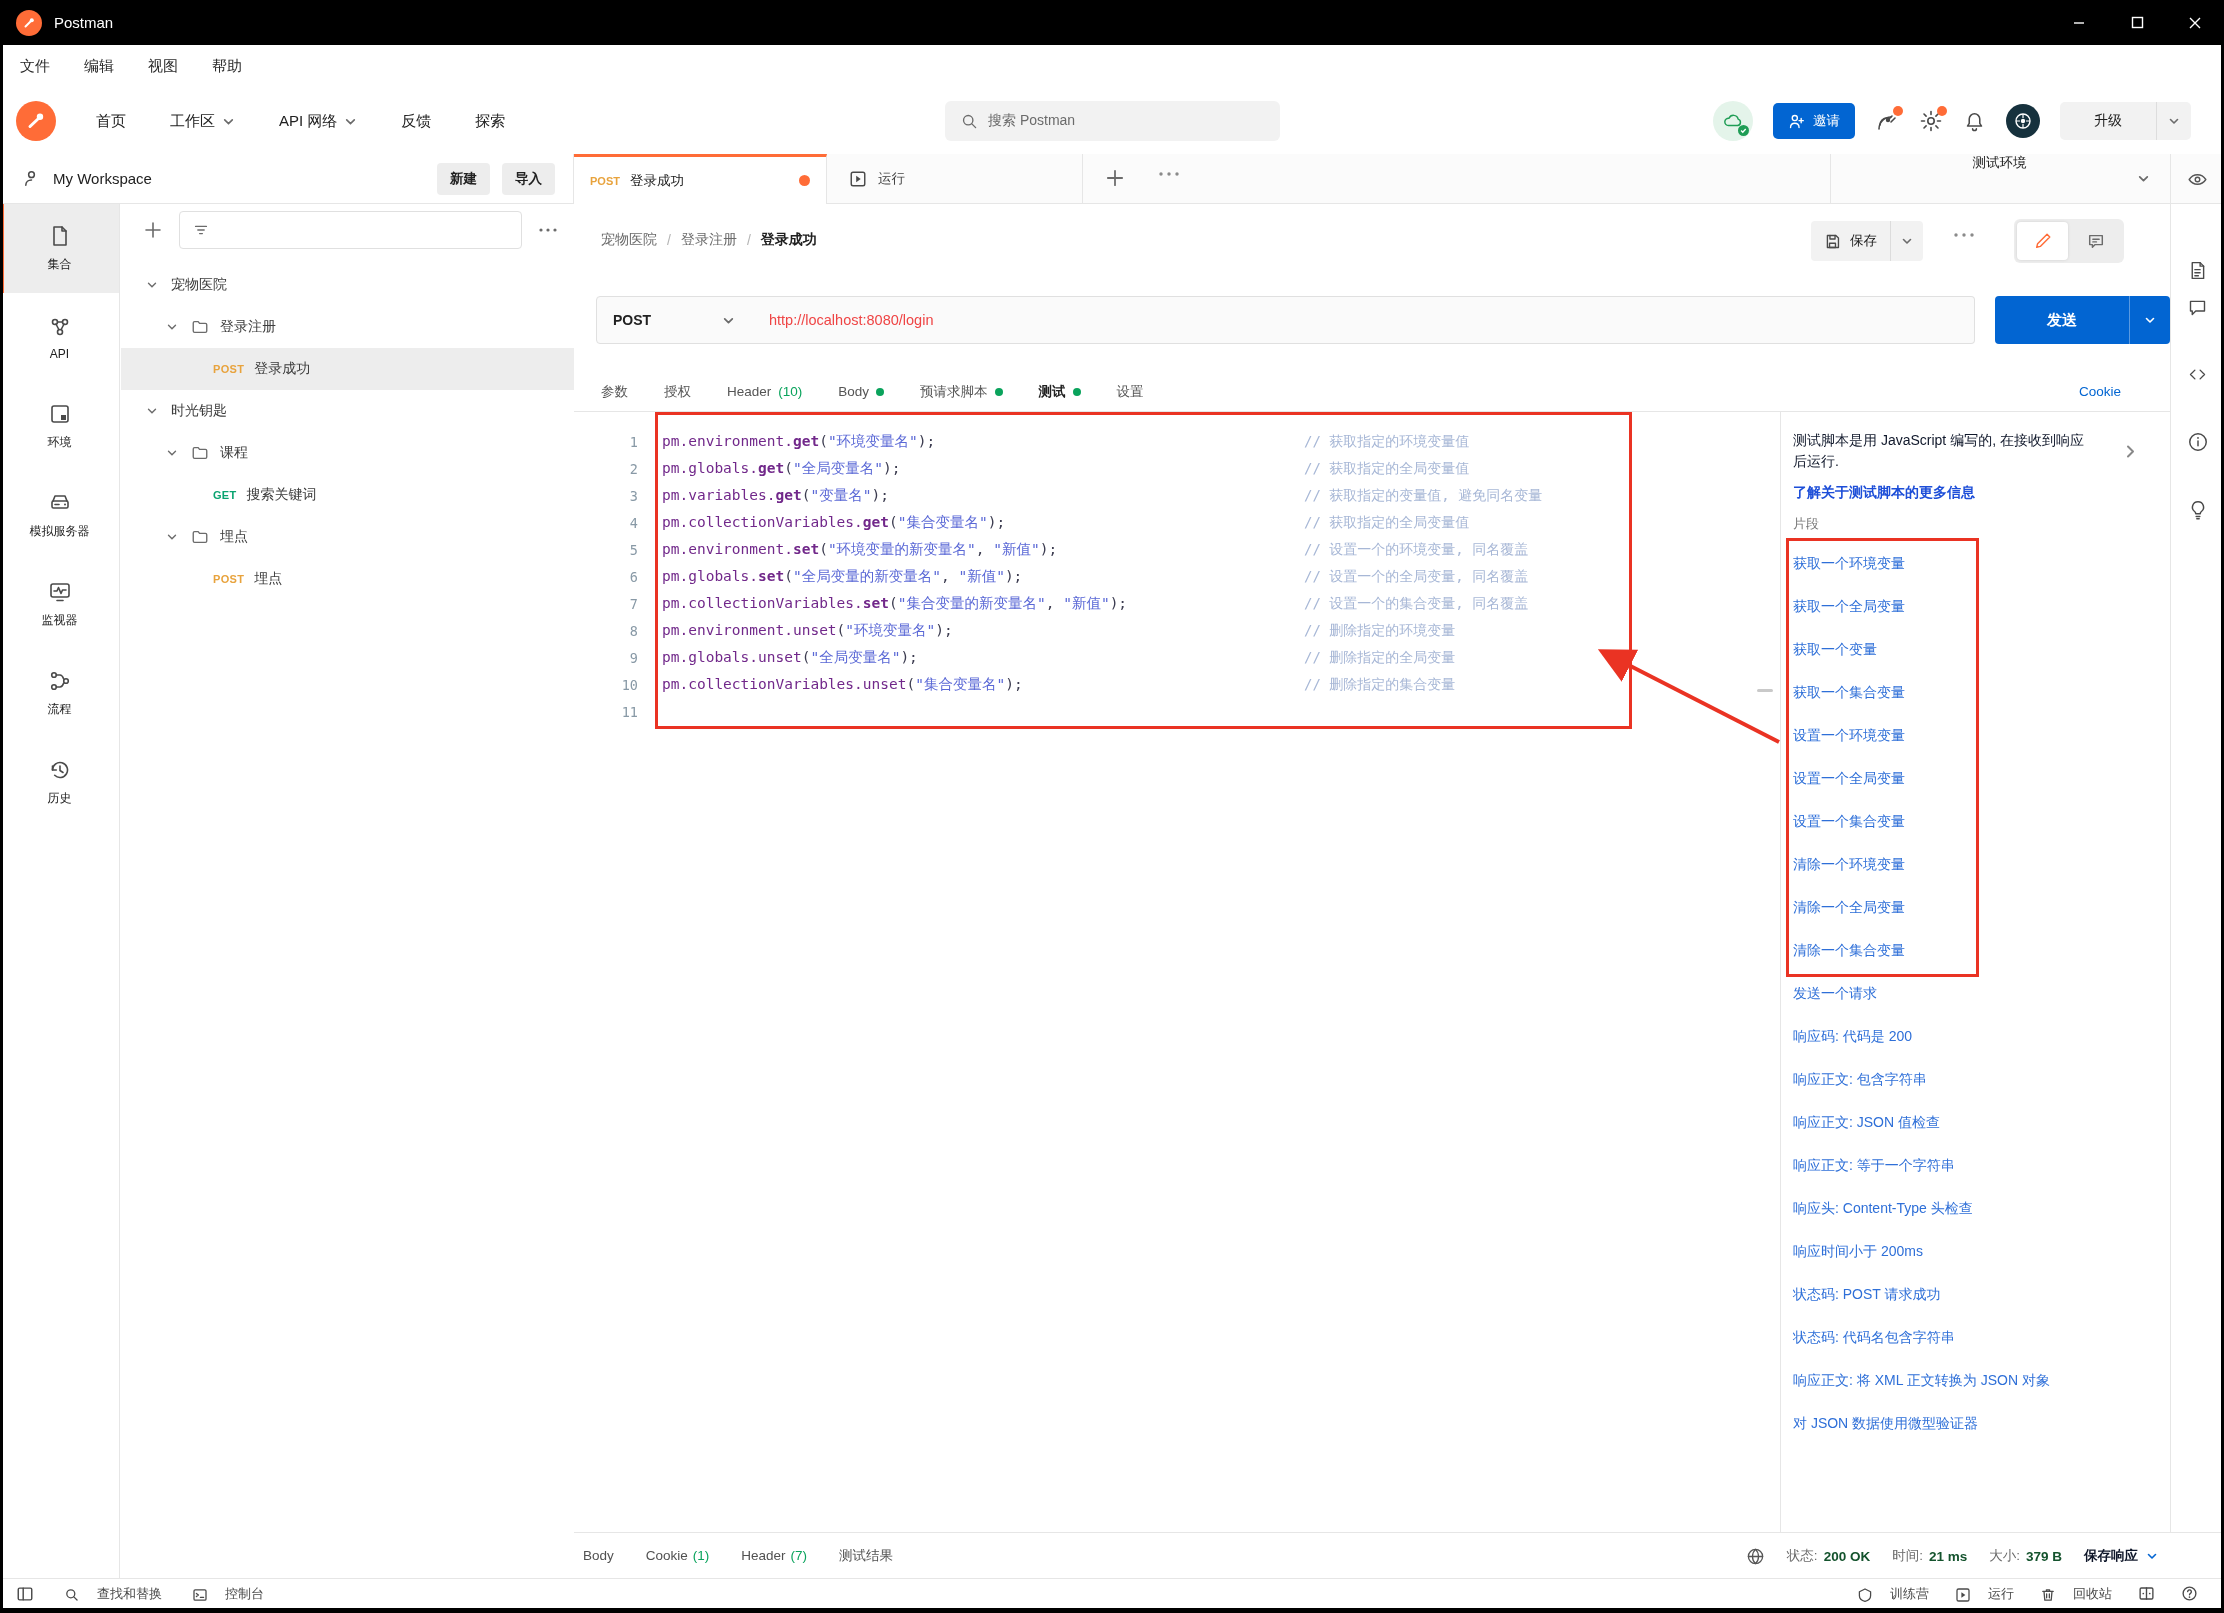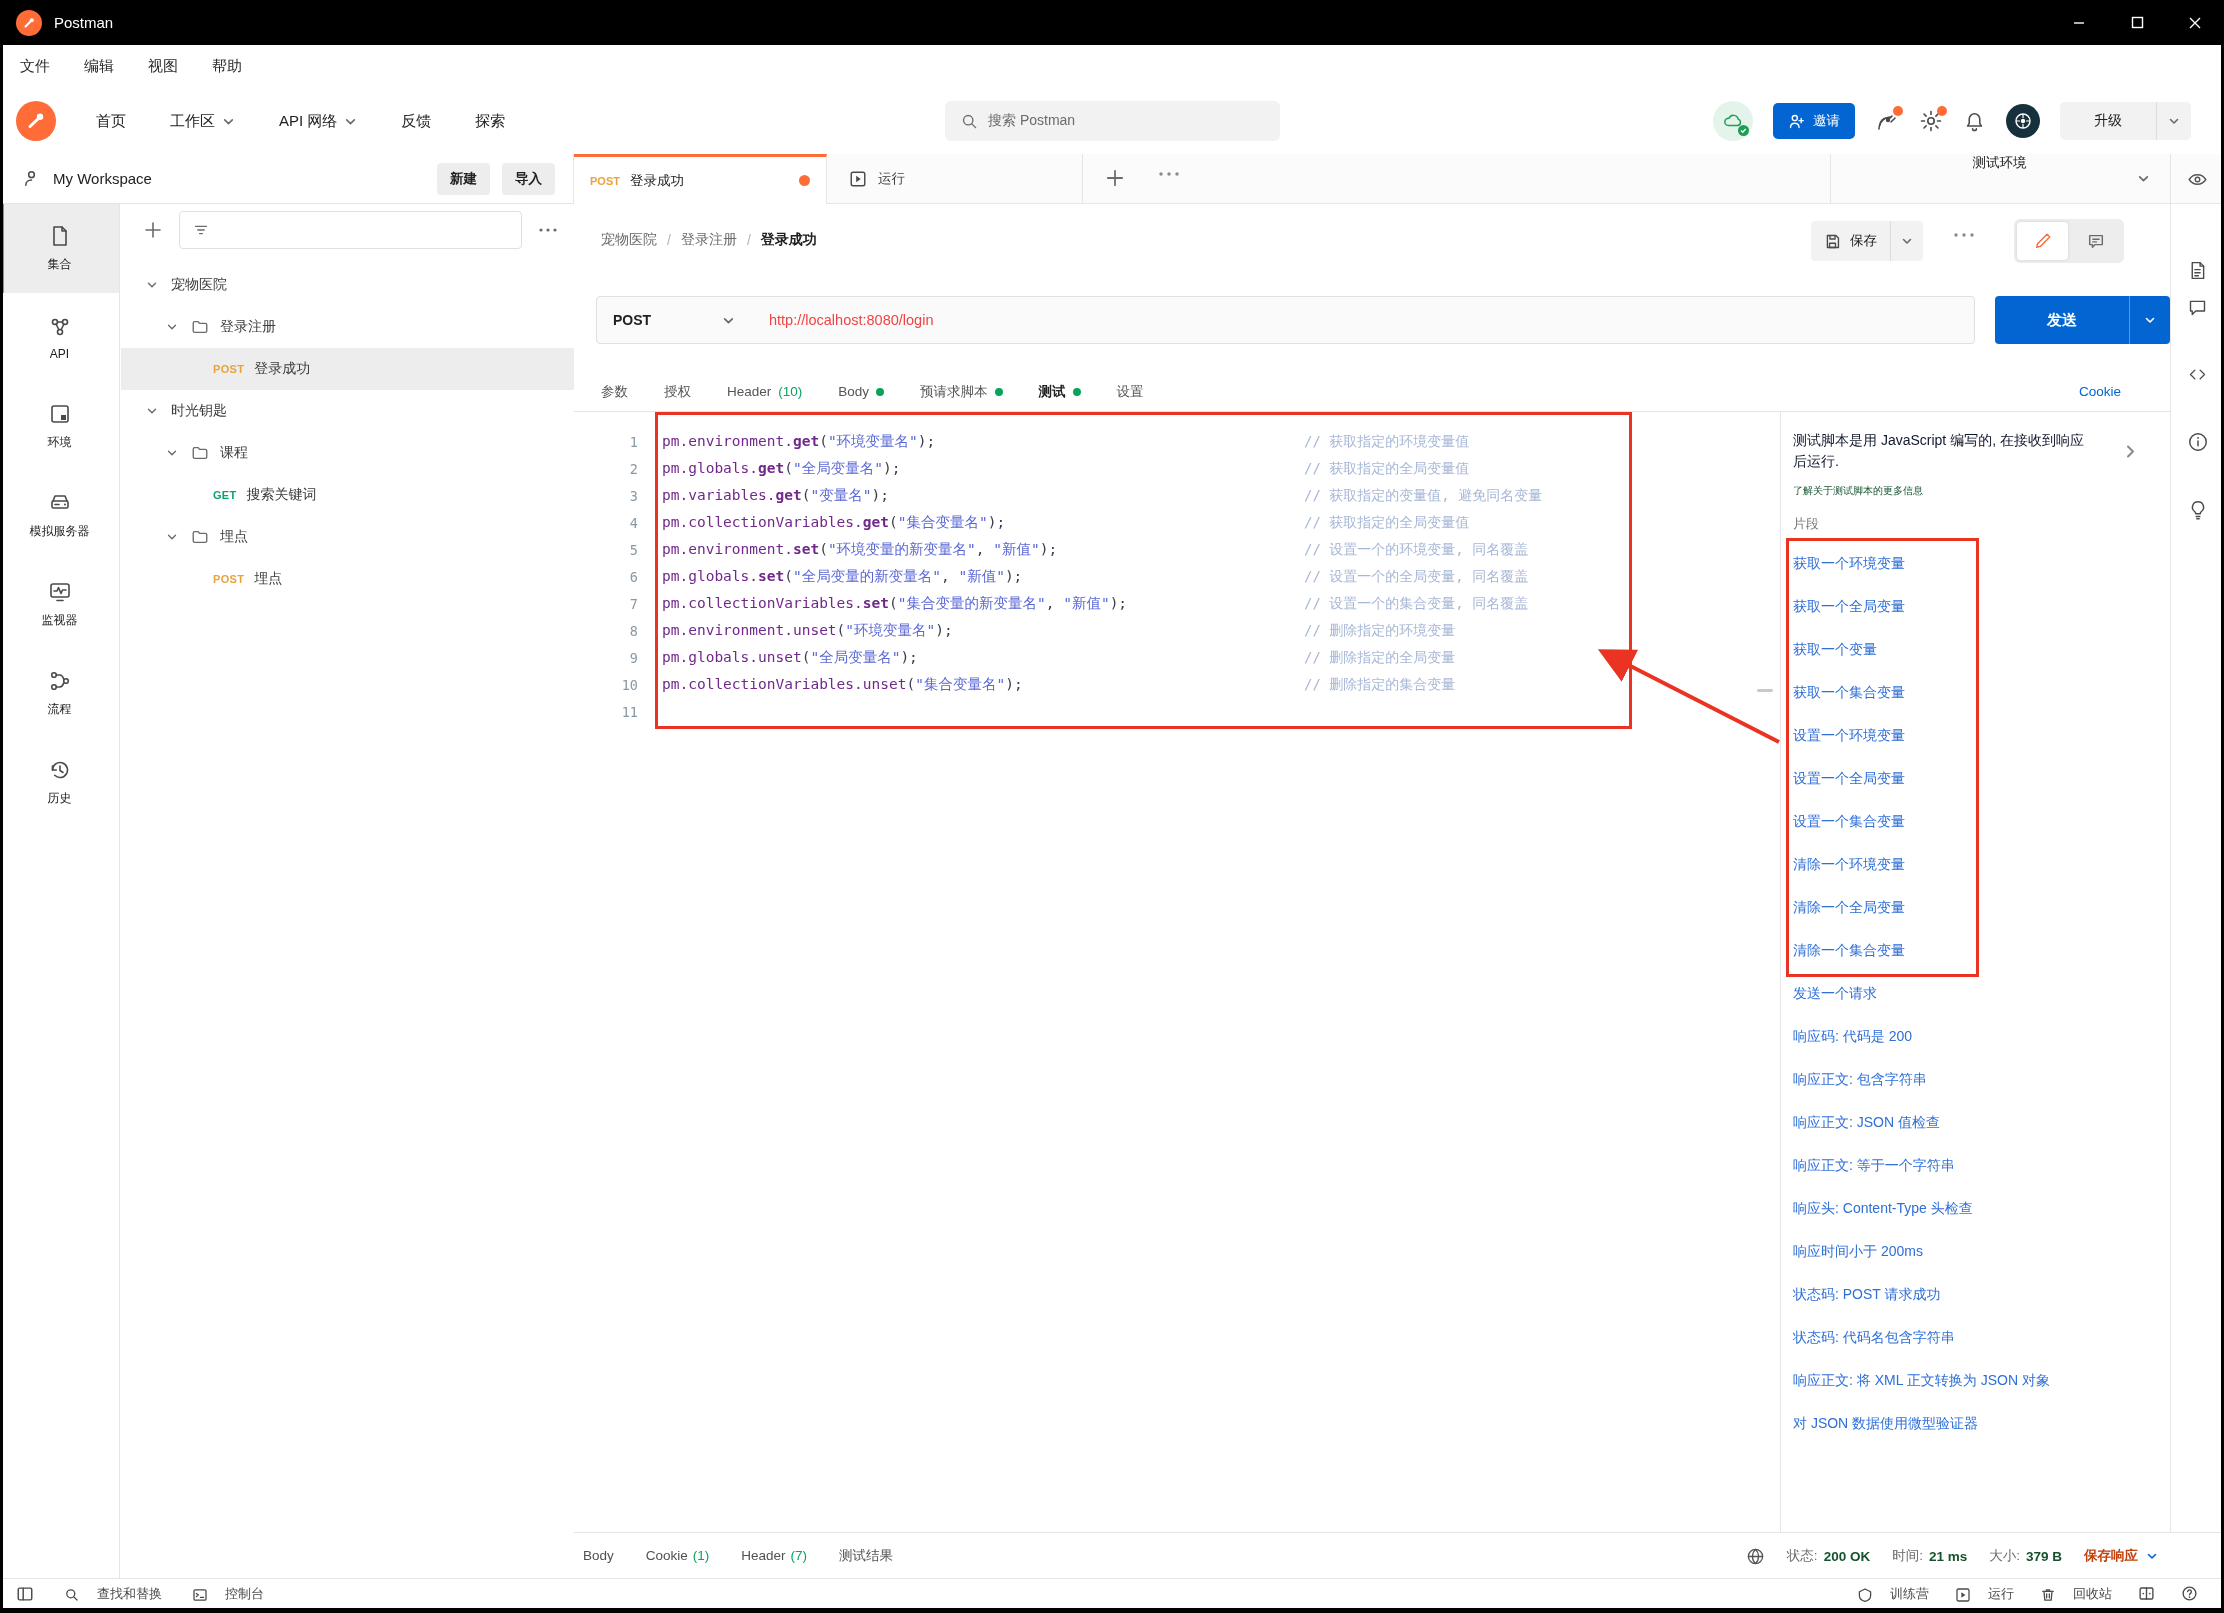--- a/index.html
+++ b/index.html
@@ -148,36 +148,36 @@
   .code-redbox{position:absolute;left:655px;top:412px;width:977px;height:317px;border:3px solid #ea3323;
                box-sizing:border-box;z-index:30;pointer-events:none;}
   .arrow-svg{position:absolute;left:1555px;top:615px;z-index:31;pointer-events:none;}
   .splitter-dash{position:absolute;left:1757px;top:689px;width:16px;height:3px;background:#c9c9c9;border-radius:2px;}
 
   
   .side-panel{position:absolute;left:1780px;top:412px;width:390px;bottom:81px;box-sizing:border-box;
               border-left:1px solid #e6e6e6;background:#fff;overflow:hidden;}
   .panel-desc{position:absolute;left:12px;top:18px;width:300px;font-size:14px;line-height:21px;color:#0f172a;}
   .panel-chevron{position:absolute;right:32px;top:32px;}
-  .panel-link{position:absolute;left:12px;top:72px;font-size:10px;font-weight:normal;color:#14532d;}
+  .panel-link{position:absolute;left:12px;top:72px;font-size:14px;font-weight:bold;color:#1d4ed8;}
   .panel-snip-label{position:absolute;left:12px;top:103px;font-size:13px;color:#777;}
   .snippets{position:absolute;left:0;top:130px;right:0;}
   .snip-item{height:43px;display:flex;align-items:center;padding-left:12px;font-size:14px;color:#2e6fd8;}
   .snip-redbox{position:absolute;left:5px;top:126px;width:193px;height:439px;border:3px solid #ea3323;
                box-sizing:border-box;pointer-events:none;}
 
   
   .resp-bar{position:absolute;left:574px;top:1532px;right:0;height:46px;box-sizing:border-box;border-top:1px solid #e6e6e6;
             background:#fff;display:flex;align-items:center;padding-left:9px;gap:32px;font-size:13.5px;color:#515151;}
   .resp-tab{display:flex;align-items:center;gap:5px;}
   .resp-tab .cnt{color:#0aa35c;}
   .resp-right{position:absolute;right:66px;top:0;height:46px;display:flex;align-items:center;gap:22px;}
   .meta-pair{display:flex;align-items:center;gap:6px;color:#6b6b6b;}
   .meta-pair .val{color:#14532d;font-weight:bold;}
-  .save-resp{display:flex;align-items:center;gap:8px;color:#c2410c;font-weight:bold;}
+  .save-resp{display:flex;align-items:center;gap:8px;color:#0f172a;font-weight:bold;}
 
   
   .statusbar{position:absolute;left:0;top:1578px;width:100%;height:30px;box-sizing:border-box;border-top:1px solid #e6e6e6;
              background:#fff;display:flex;align-items:center;padding:0 16px;font-size:13px;color:#4a4a4a;z-index:50;}
   .sb-item{display:flex;align-items:flex-end;gap:17px;margin-right:30px;}
   .sb-right{margin-left:auto;display:flex;align-items:center;gap:26px;padding-right:10px;}
   .sb-right .sb-item{margin-right:0;}
 </style>
 </head>
 <body>

